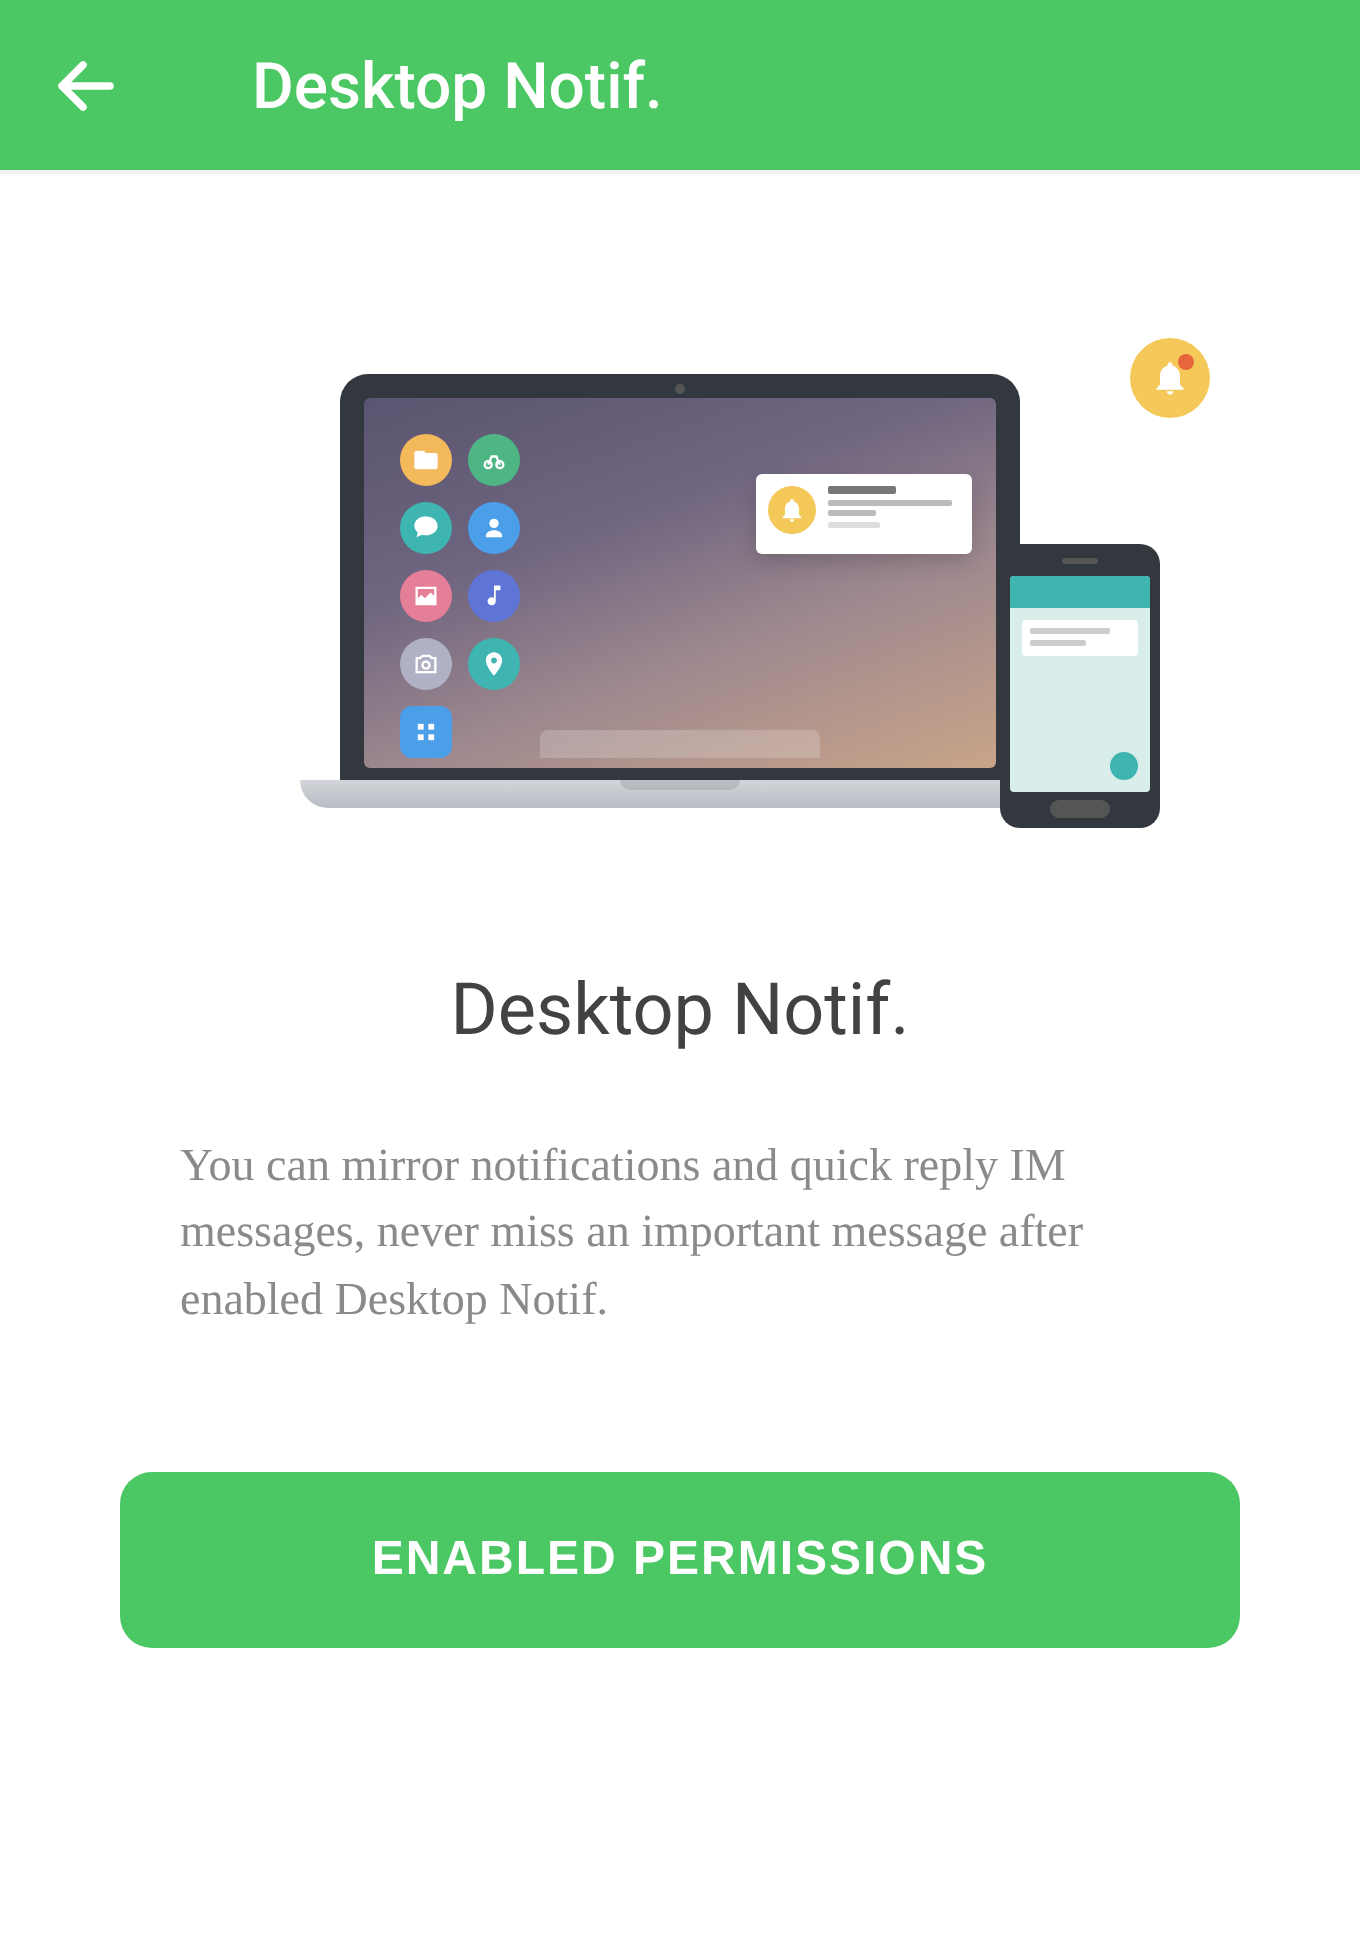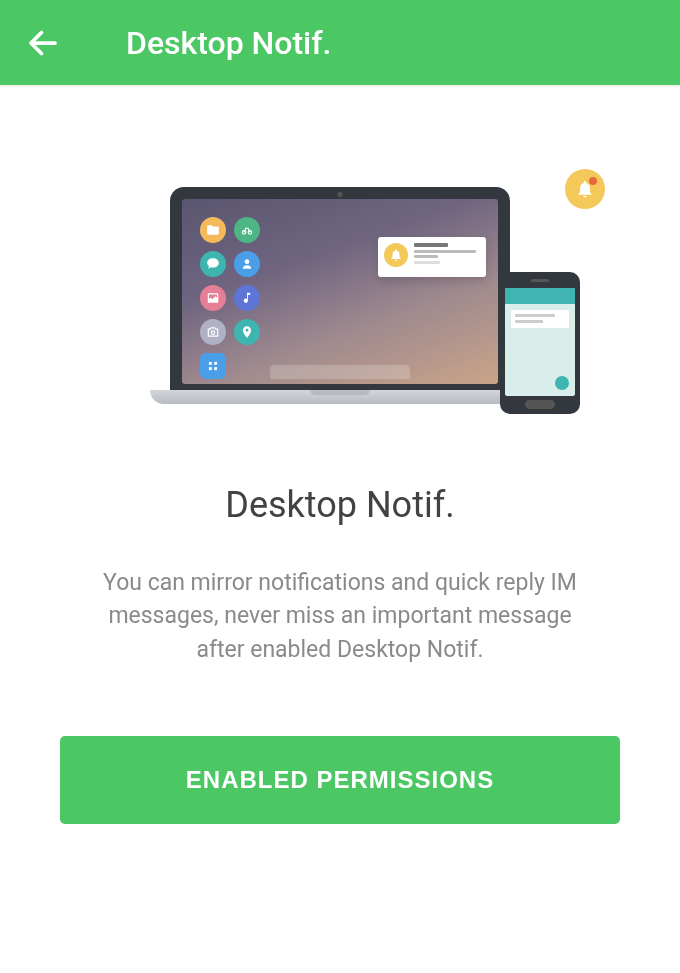--- a/index.html
+++ b/index.html
@@ -278,32 +278,33 @@
       color: #424242;
       text-align: center;
       font-weight: 400;
       margin-bottom: 40px;
       margin-top: 20px;
     }
     .feature-desc {
       font-size: 23px;
       color: #8a8a8a;
       line-height: 1.45;
-      text-align: center;
+      text-align: left;
+      font-family: Liberation Serif, serif;
     }
     .cta-button {
       margin: 70px 60px 0 60px;
       background: #4BC764;
       color: white;
       font-size: 24px;
       font-weight: 700;
       letter-spacing: 1px;
       text-align: center;
       padding: 30px 0;
-      border-radius: 5px;
+      border-radius: 16px;
       cursor: pointer;
       border: none;
       width: calc(100% - 120px);
     }
   </style>
 </head>
 <body>
 
 <div class="header">
   <div class="back-arrow">

